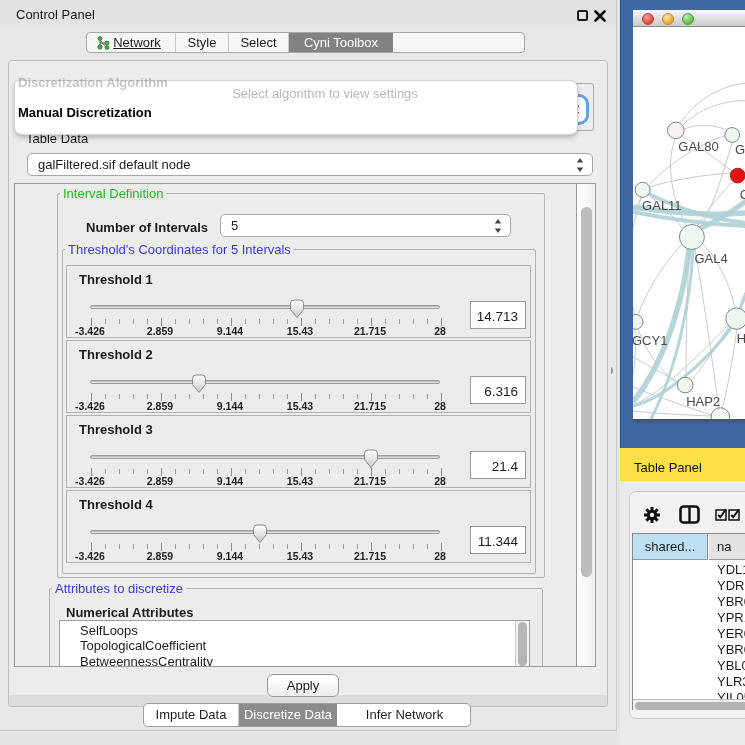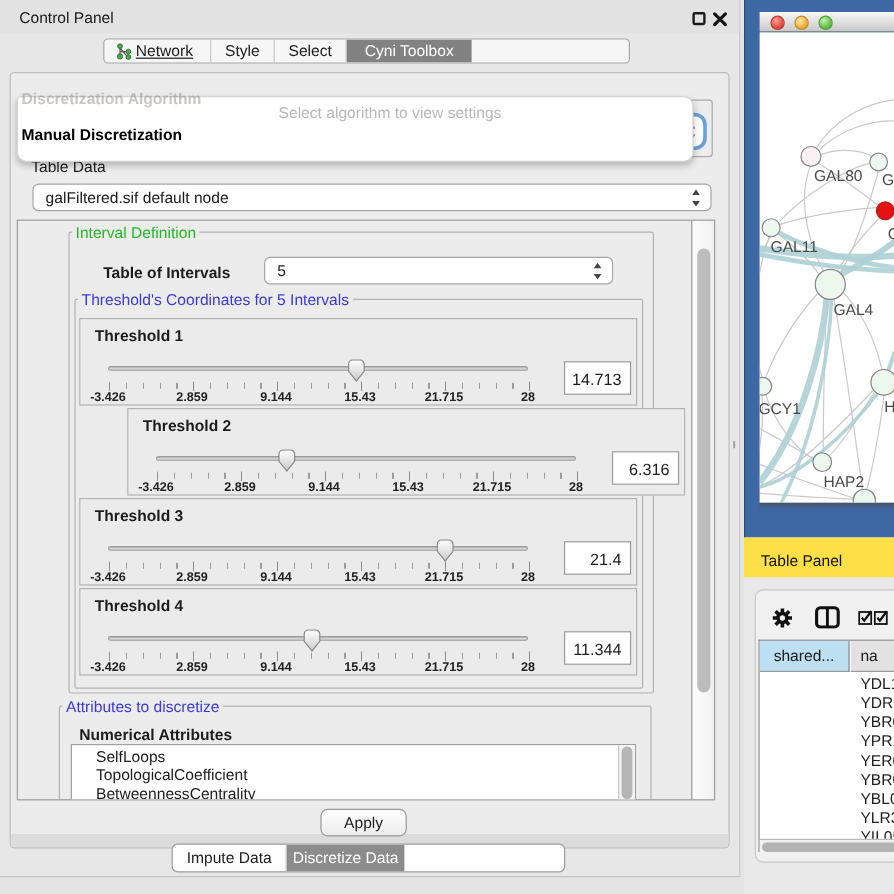--- a/index.html
+++ b/index.html
@@ -84,21 +84,21 @@
         </svg>
     </div>
 
     <div class="abs" style="left:5px;top:122px;width:582px;height:484px;border:1px solid #9b9b9b;background:#ececec;overflow:hidden;">
 
       <div class="abs" style="left:0;top:0;width:561px;height:482px;overflow:hidden;">
 
         <div class="tbx" style="left:42px;top:9px;width:488px;height:385px;">
           <span class="ttl" style="color:#27b427;">Interval Definition</span>
         </div>
-        <div class="abs" style="left:71px;top:36px;font-size:13px;font-weight:bold;">Table of Intervals</div>
+        <div class="abs" style="left:71px;top:36px;font-size:13px;font-weight:bold;">Number of Intervals</div>
         <div class="combo" style="left:205px;top:30px;width:291px;height:23px;">5
           <svg class="arr" width="8" height="14">
               <path d="M4,0 L7.2,4.6 L0.8,4.6 Z" fill="#444"></path>
               <path d="M4,14 L7.2,9.4 L0.8,9.4 Z" fill="#444"></path>
             </svg>
         </div>
 
         <div class="tbx" style="left:47px;top:65px;width:474px;height:325px;">
           <span class="ttl" style="color:#3a3ad6;">Threshold's Coordinates for 5 Intervals</span>
         </div>
@@ -121,21 +121,21 @@
             <defs>
                 <linearGradient id="tg" x1="0" y1="0" x2="0" y2="1">
                   <stop offset="0" stop-color="#ffffff"></stop>
                   <stop offset="1" stop-color="#c9c9c9"></stop>
                 </linearGradient>
               </defs>
           </svg>
           <div class="vbox">14.713</div>
         </div>
 
-        <div class="thr" style="left:51px;top:156px;margin-left:40px;">
+        <div class="thr" style="left:51px;top:156px;">
           <b>Threshold 2</b>
           <div class="track"></div>
             <div class="tickminor"></div>
             <div class="tickmajor"></div>
           <div class="tlabels">
             <i style="left:23px;">-3.426</i>
               <i style="left:93px;">2.859</i>
               <i style="left:163px;">9.144</i>
             <i style="left:233px;">15.43</i>
               <i style="left:303px;">21.715</i>
@@ -208,20 +208,21 @@
   <div class="abs" style="left:14px;top:80px;width:564px;height:55px;background:#fff;border:1px solid #d4d4d4;border-radius:4px 8px 8px 8px;box-shadow:0 3px 5px rgba(0,0,0,0.22);">
     <div class="abs" style="left:170px;top:5px;width:280px;text-align:center;font-size:13px;color:#b7b7b7;">Select algorithm to view settings</div>
     <div class="abs" style="left:3px;top:24px;font-size:13px;font-weight:bold;color:#000;">Manual Discretization</div>
   </div>
 
   <div class="abs" style="left:18px;top:75px;font-size:13px;font-weight:bold;color:rgba(125,120,112,0.42);">Discretization Algorithm</div>
 
   <div class="abs" style="left:143px;top:703px;width:328px;height:24px;background:#ffffff;border:1px solid #9d9d9d;border-radius:5px;overflow:hidden;">
     <div class="tabseg" style="left:0;width:95px;line-height:22px;border-right:1px solid #c6c6c6;"><span>Impute Data</span></div>
     <div class="tabseg" style="left:95px;width:98px;line-height:22px;background:#8c8c8c;color:#fff;"><span>Discretize Data</span></div>
+    <div class="tabseg" style="left:193px;width:135px;line-height:22px;"><span>Infer Network</span></div>
   </div>
 </div>
 
 <div class="abs" style="left:609px;top:367px;width:4px;height:7px;border-radius:50%;border-right:2px solid #9a9a9a;"></div>
 
 <div class="abs" style="left:620px;top:0;width:125px;height:448px;background:#3d68a4;border-left:1px solid #2b4a74;">
 
   <div class="abs" style="left:12px;top:10px;right:0;height:17px;background:linear-gradient(#f8f8f8,#c9c9c9);border-bottom:1px solid #8c8c8c;">
     <div class="abs" style="left:9px;top:2.5px;width:12px;height:12px;border-radius:50%;background:radial-gradient(circle at 35% 30%, #ff9d96,#e0443c 70%);border:1px solid #b83d32;"></div>
     <div class="abs" style="left:29px;top:2.5px;width:12px;height:12px;border-radius:50%;background:radial-gradient(circle at 35% 30%, #ffe9a8,#f0a72d 70%);border:1px solid #c28b22;"></div>

